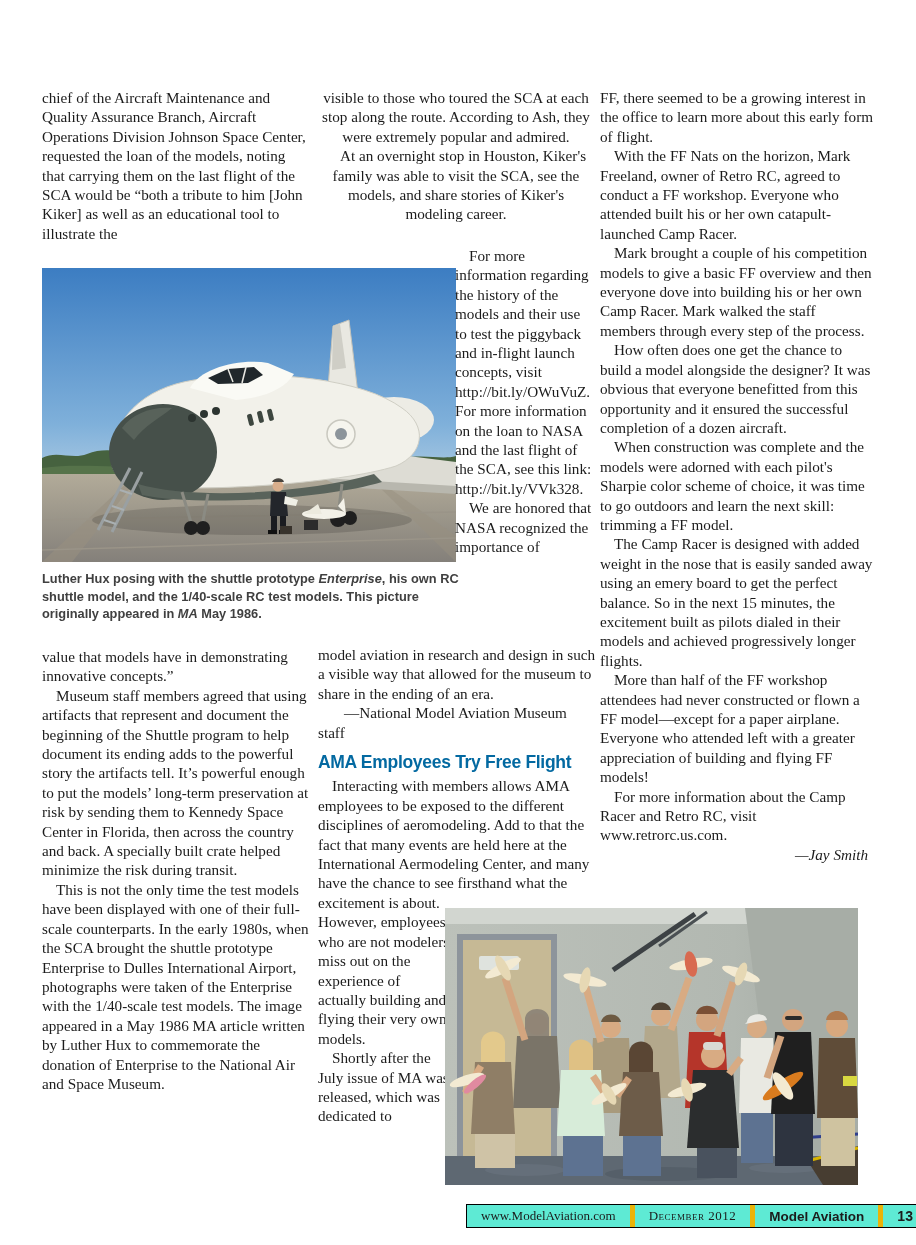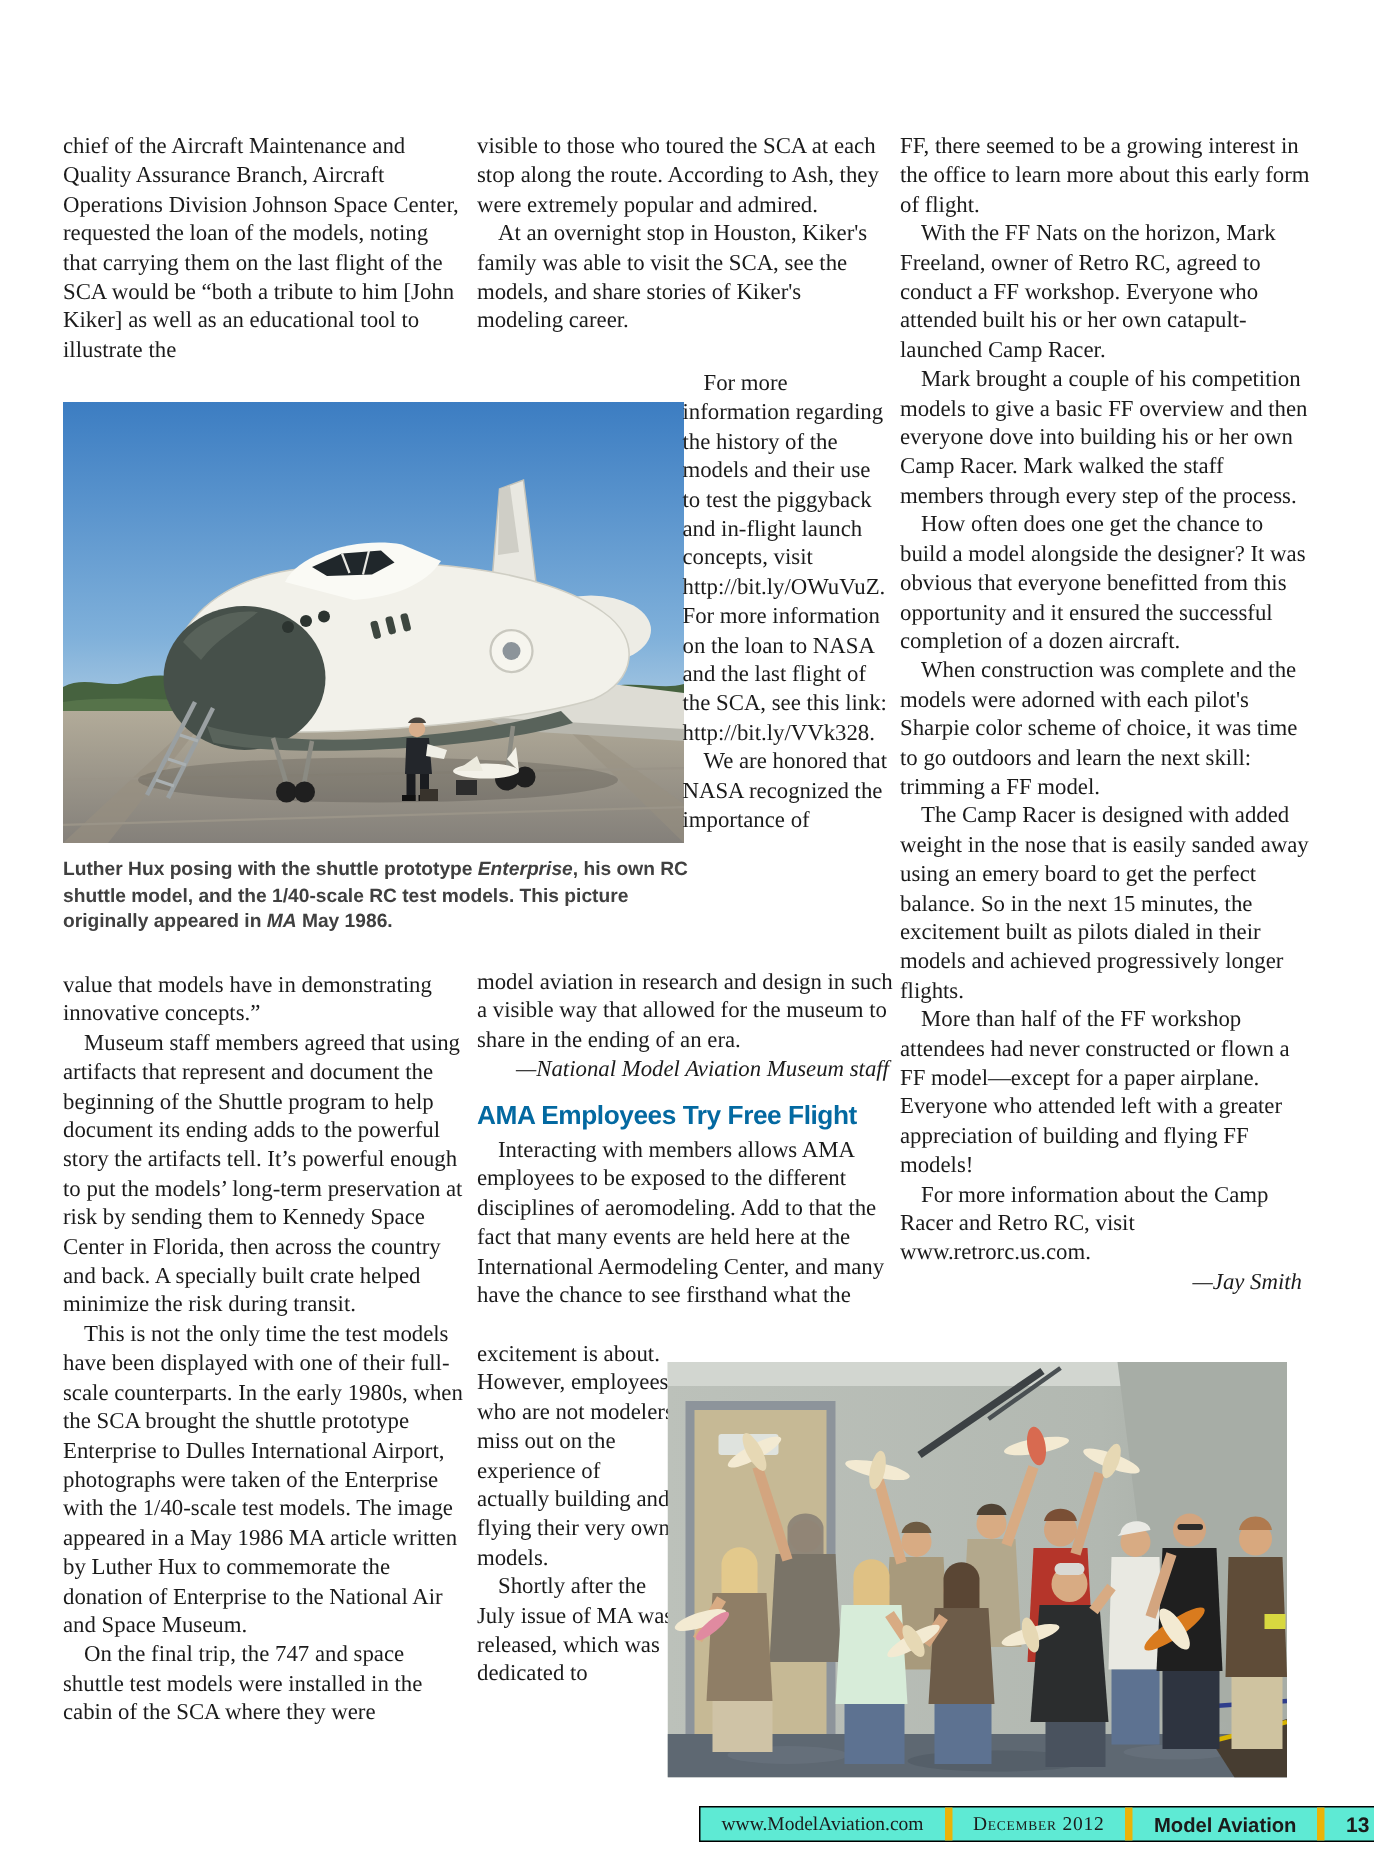--- a/index.html
+++ b/index.html
@@ -5,21 +5,21 @@
   html,body{margin:0;padding:0;}
   body{
     width:916px;height:1245px;position:relative;background:#ffffff;
     font-family:"Liberation Serif","DejaVu Serif",serif;
     color:#1b1b1b;overflow:hidden;
   }
   .abs{position:absolute;}
   .body-text{font-size:15.2px;line-height:19.4px;text-align:left;}
   .body-text p{margin:0;}
   .body-text p.ind{text-indent:14px;}
-  .attr{font-style:italic;text-indent:26px;}
+  .attr{text-indent:26px;}
   .byline{font-style:italic;text-align:right;padding-right:6px;}
   h2.section-head{
     font-family:"Liberation Sans","DejaVu Sans",sans-serif;
     font-size:17.5px;font-weight:700;letter-spacing:-0.3px;
     margin:11px 0 4px 0;color:#0369a1;
   }
   .caption{
     font-family:"Liberation Sans","DejaVu Sans",sans-serif;
     font-size:12.8px;line-height:17.5px;font-weight:700;color:#404040;
   }
@@ -137,24 +137,23 @@
 </div>
 
 <div class="abs caption" style="left:42px;top:570px;width:424px;">
   <span>Luther Hux posing with the shuttle prototype </span><span class="em">Enterprise</span><span>, his own RC shuttle model, and the 1/40-scale RC test models. This picture originally appeared in </span><span class="em">MA</span><span> May 1986.</span>
 </div>
 
 <div class="abs body-text" style="left:42px;top:647px;width:270px;">
   <p>value that models have in demonstrating innovative concepts.”</p>
   <p class="ind">Museum staff members agreed that using artifacts that represent and document the beginning of the Shuttle program to help document its ending adds to the powerful story the artifacts tell. It’s powerful enough to put the models’ long-term preservation at risk by sending them to Kennedy Space Center in Florida, then across the country and back. A specially built crate helped minimize the risk during transit.</p>
   <p class="ind">This is not the only time the test models have been displayed with one of their full-scale counterparts. In the early 1980s, when the SCA brought the shuttle prototype Enterprise to Dulles International Airport, photographs were taken of the Enterprise with the 1/40-scale test models. The image appeared in a May 1986 MA article written by Luther Hux to commemorate the donation of Enterprise to the National Air and Space Museum.</p>
-  <p class="ind">On the final trip, the 747 and space shuttle test models were installed in the cabin of the SCA where they were</p>
-</div>
-
-<div class="abs body-text" style="left:318px;top:88px;width:276px;">
+</div>
+
+<div class="abs body-text" style="left:318px;top:88px;width:276px;text-align:center;">
   <p>visible to those who toured the SCA at each stop along the route. According to Ash, they were extremely popular and admired.</p>
   <p class="ind">At an overnight stop in Houston, Kiker's family was able to visit the SCA, see the models, and share stories of Kiker's modeling career.</p>
 </div>
 
 <div class="abs body-text" style="left:455px;top:246px;width:138px;">
   <p class="ind">For more information regarding the history of the models and their use to test the piggyback and in-flight launch concepts, visit http://bit.ly/OWuVuZ. For more information on the loan to NASA and the last flight of the SCA, see this link: http://bit.ly/VVk328.</p>
   <p class="ind">We are honored that NASA recognized the importance of</p>
 </div>
 
 <div class="abs body-text" style="left:318px;top:645px;width:278px;">

